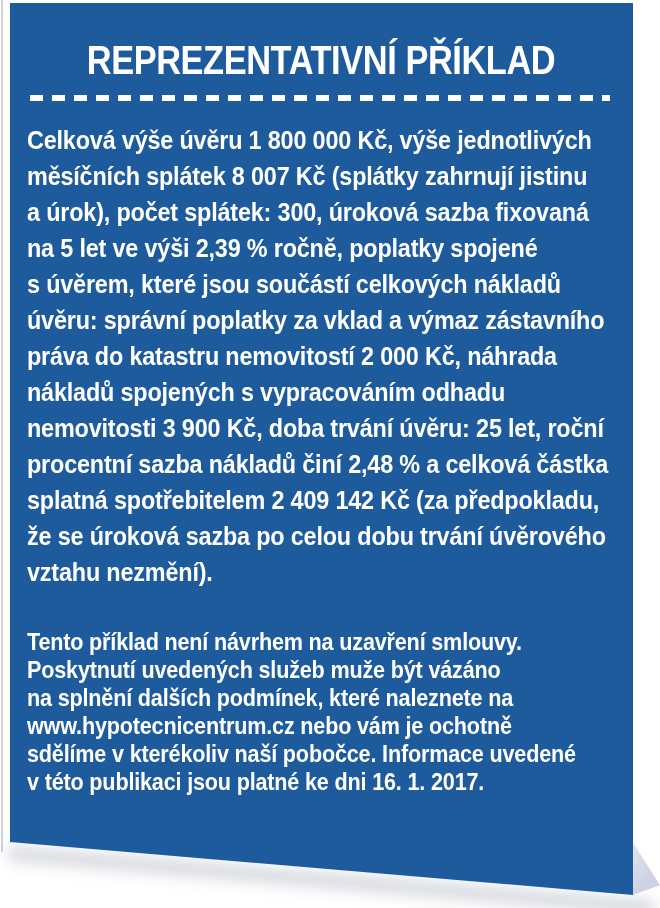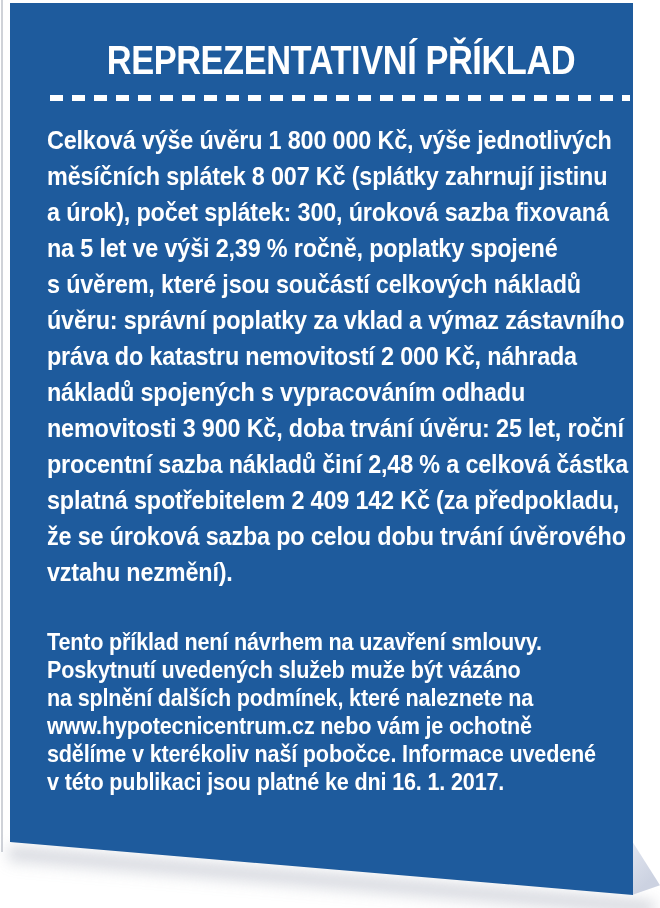--- a/index.html
+++ b/index.html
@@ -30,21 +30,21 @@
     z-index:2;
   }
   .card-bg{
     position:absolute;left:0;top:0;width:660px;height:908px;
     clip-path:polygon(10px 3px, 633px 3px, 633px 895px, 10px 842px);
     background:var(--card-blue,#1e5b9d);
     z-index:3;
   }
   .card-content{
     position:absolute;left:0;top:0;width:584px;height:908px;
-    z-index:4;color:var(--text-white,#ffffff);margin-left:20px;
+    z-index:4;color:var(--text-white,#ffffff);
   }
   .title{
     position:absolute;left:27px;top:38px;width:588px;
     margin:0;
     font-size:40px;line-height:44px;font-weight:800;
     text-align:center;
     letter-spacing:-0.5px;
     transform:scaleX(0.86);
     transform-origin:center top;
     white-space:pre;

